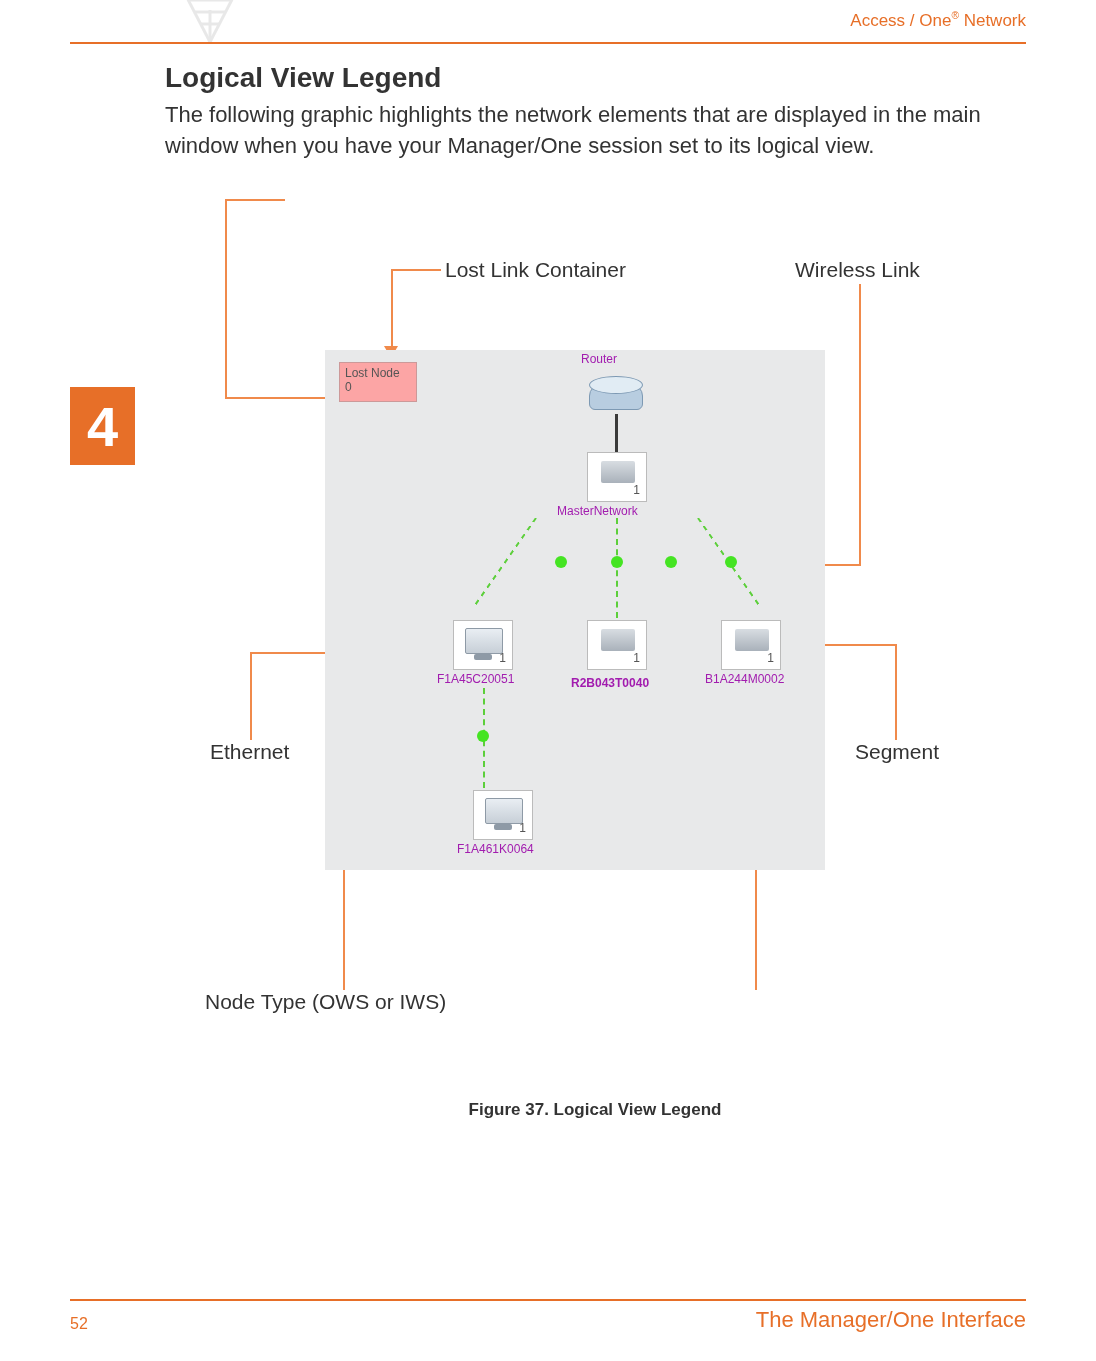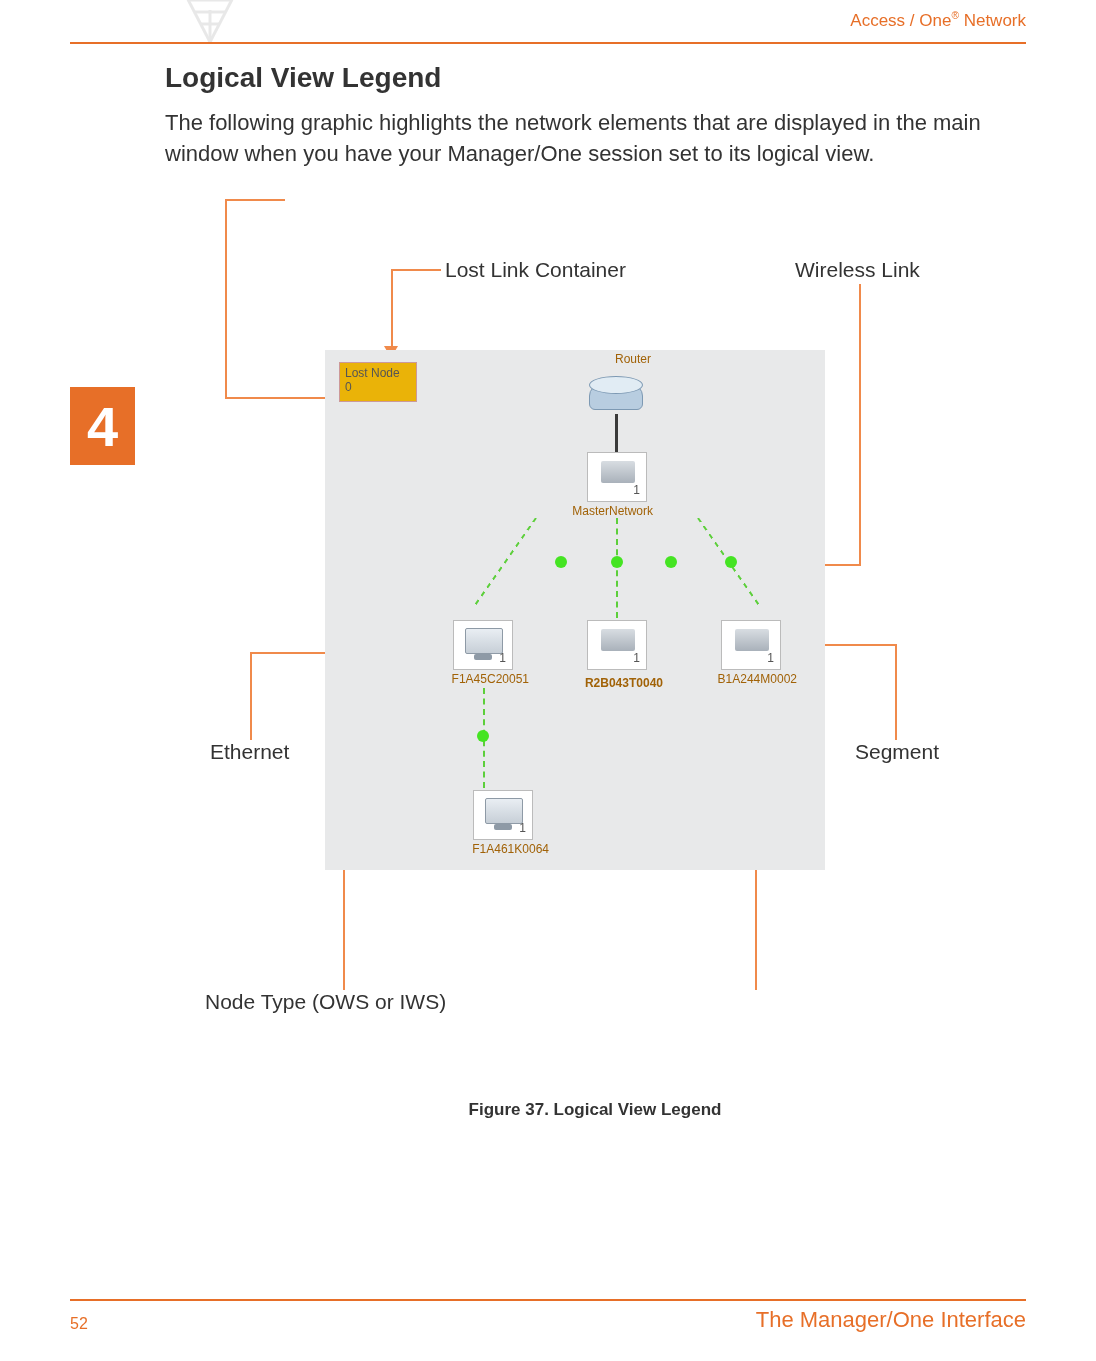--- a/index.html
+++ b/index.html
@@ -21,21 +21,21 @@
   }
   .header-rule{
     position:absolute; left:70px; right:70px; top:42px;
     border-top:2px solid #e76f28;
   }
   .section-heading{
     position:absolute; left:165px; top:62px;
     font-size:28px; font-weight:700; color:#333;
   }
   .body-text{
-    position:absolute; left:165px; top:108px; width:840px;
+    position:absolute; left:165px; top:100px; width:840px;
     font-size:22px; color:#333; line-height:1.4;
   }
   .chapter-tab{
     position:absolute; left:70px; top:387px;
     width:65px; height:78px; background:#e76f28;
     color:#fff; font-size:56px; font-weight:700;
     display:flex; align-items:center; justify-content:center;
   }
 
   
@@ -63,25 +63,25 @@
     border-top:12px solid #f08a4b;
   }
 
   
   .shot{
     position:absolute; left:160px; top:170px; width:500px; height:520px;
     background:#e8e9ea;
   }
   .lost-box{
     position:absolute; left:14px; top:12px; width:78px; height:40px;
-    background:#eab308; border:1px solid #cc9999;
+    background:#fca5a5; border:1px solid #cc9999;
     font:12px Arial,sans-serif; color:#555; padding:3px 5px;
     box-sizing:border-box;
   }
-  .dev-label{ font:12px Arial,sans-serif; color:#a16207; text-align:right; position:absolute; }
+  .dev-label{ font:12px Arial,sans-serif; color:#a21caf; text-align:left; position:absolute; }
   .dev-box{ position:absolute; width:60px; height:50px; background:#fff; border:1px solid #bbb; box-sizing:border-box; }
   .dev-box .count{ position:absolute; right:6px; bottom:4px; font:12px Arial,sans-serif; color:#555; }
 
   
   .router-icon{ position:absolute; left:260px; top:20px; width:60px; height:44px; }
   .router-icon .body{ width:52px; height:24px; background:#b8cde0; border:1px solid #7d99b3; border-radius:12px 12px 6px 6px; position:absolute; left:4px; top:14px; }
   .router-icon .top{ width:52px; height:16px; background:#e1ecf4; border:1px solid #7d99b3; border-radius:50%; position:absolute; left:4px; top:6px; }
   .server-icon{ width:34px; height:22px; background:linear-gradient(#d8dde2,#a9b1ba); position:absolute; left:13px; top:8px; border-radius:2px; }
   .monitor-icon{ width:36px; height:24px; background:linear-gradient(#e9eef3,#c7cfd7); border:1px solid #8e9aa6; position:absolute; left:11px; top:7px; border-radius:2px; }
   .monitor-stand{ width:18px; height:6px; background:#8e9aa6; position:absolute; left:20px; top:33px; border-radius:2px; }

